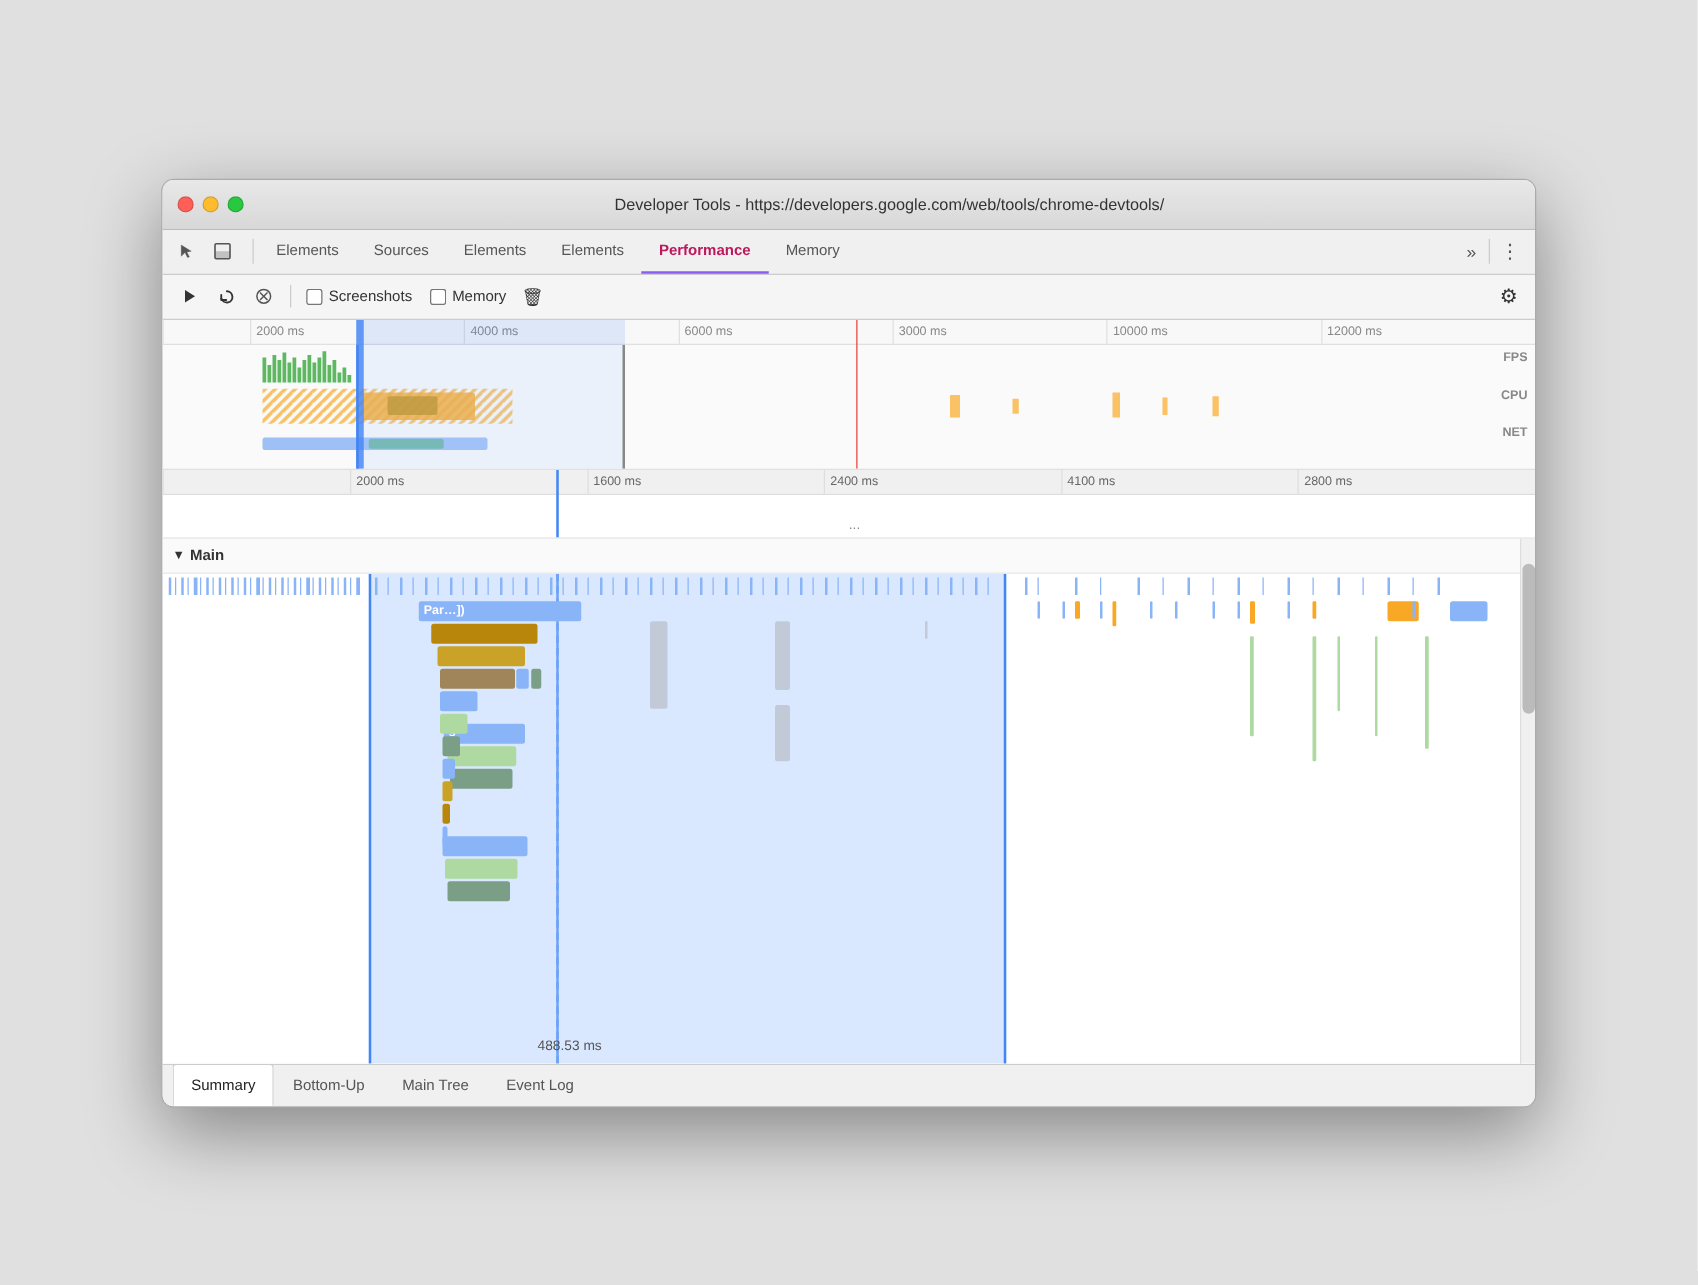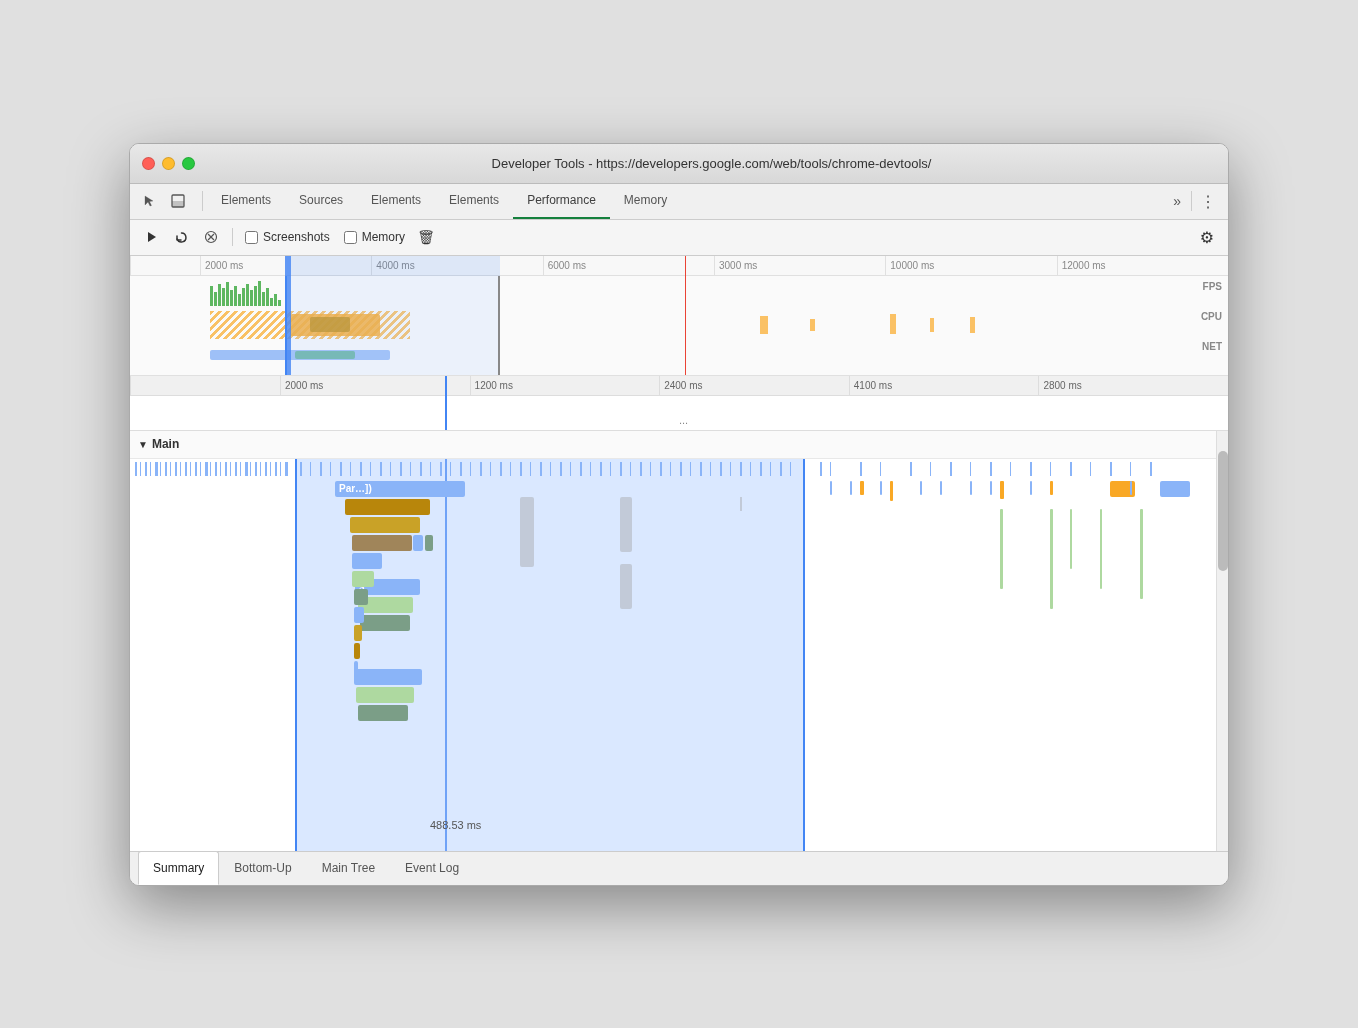--- a/index.html
+++ b/index.html
@@ -87,23 +87,23 @@
       height: 36px;
       display: flex;
       align-items: center;
       font-size: 12px;
       color: #555;
       cursor: pointer;
       border-bottom: 2px solid transparent;
       white-space: nowrap;
     }
     .tab.active {
-      color: #404040;
-      border-bottom: 2px solid #15803d;
-      font-weight: 400;
+      color: #be185d;
+      border-bottom: 2px solid #8b5cf6;
+      font-weight: 700;
     }
     .tab-spacer { flex: 1; }
     .tab-more {
       padding: 0 6px;
       font-size: 14px;
       color: #555;
       cursor: pointer;
     }
     .tab-menu-dots {
       width: 24px;
@@ -467,21 +467,21 @@
   </div>
 
   <div class="detailed-timeline" style="height: 55px; position: relative; overflow: hidden;">
 
     <div class="detailed-ruler">
       <div class="d-ruler-mark" style="width:150px; flex:none;"></div>
       <div class="d-ruler-mark">
           <span>2000 ms</span>
         </div>
       <div class="d-ruler-mark">
-          <span>1200 ms</span>
+          <span>1600 ms</span>
         </div>
       <div class="d-ruler-mark">
           <span>2400 ms</span>
         </div>
       <div class="d-ruler-mark">
           <span>4100 ms</span>
         </div>
       <div class="d-ruler-mark">
           <span>2800 ms</span>
         </div>
@@ -654,21 +654,21 @@
       <div style="position:absolute; top:22px; left:790px; width:2px; height:14px; background:#8ab4f8; border-radius:1px; z-index:2;"></div>
       <div style="position:absolute; top:22px; left:810px; width:2px; height:14px; background:#8ab4f8; border-radius:1px; z-index:2;"></div>
       <div style="position:absolute; top:22px; left:840px; width:2px; height:14px; background:#8ab4f8; border-radius:1px; z-index:2;"></div>
       <div style="position:absolute; top:22px; left:860px; width:2px; height:14px; background:#8ab4f8; border-radius:1px; z-index:2;"></div>
       <div style="position:absolute; top:22px; left:900px; width:2px; height:14px; background:#8ab4f8; border-radius:1px; z-index:2;"></div>
       <div style="position:absolute; top:22px; left:1000px; width:2px; height:14px; background:#8ab4f8; border-radius:1px; z-index:2;"></div>
       <div style="position:absolute; top:22px; left:1030px; width:30px; height:16px; background:#8ab4f8; border-radius:2px; z-index:2;"></div>
 
       <div style="position:absolute; top:0; left:315px; width:1px; bottom:0; background:#4285f4; border-left:2px dashed #4285f4; opacity:0.7;"></div>
 
-      <div style="position:absolute; bottom:20px; left:300px; font-size:11px; color:#555;text-align:center;">488.53 ms</div>
+      <div style="position:absolute; bottom:8px; left:300px; font-size:11px; color:#555;text-align:center;">488.53 ms</div>
 
       <div style="position:absolute; top:38px; left:390px; width:14px; height:70px; background:#9e9e9e; opacity:0.4; border-radius:2px;"></div>
       <div style="position:absolute; top:38px; left:490px; width:12px; height:55px; background:#9e9e9e; opacity:0.4; border-radius:2px;"></div>
       <div style="position:absolute; top:105px; left:490px; width:12px; height:45px; background:#9e9e9e; opacity:0.4; border-radius:2px;"></div>
       <div style="position:absolute; top:38px; left:610px; width:2px; height:14px; background:#9e9e9e; opacity:0.4;"></div>
     </div>
 
     <div class="scrollbar">
       <div class="scrollbar-thumb"></div>
     </div>

